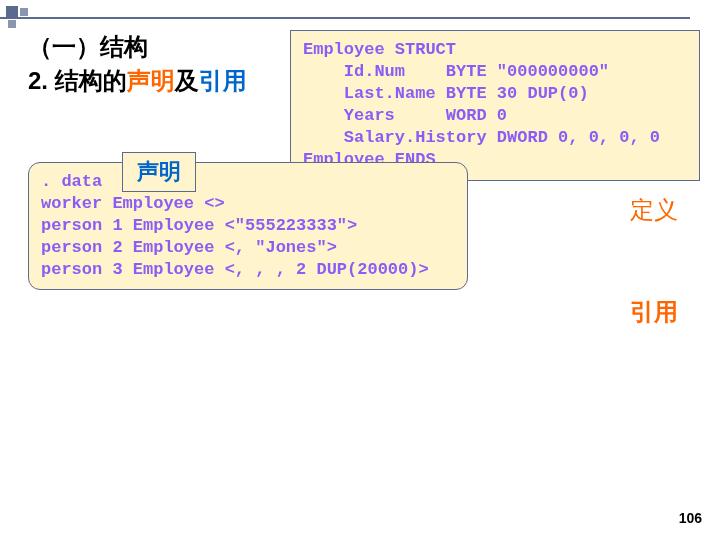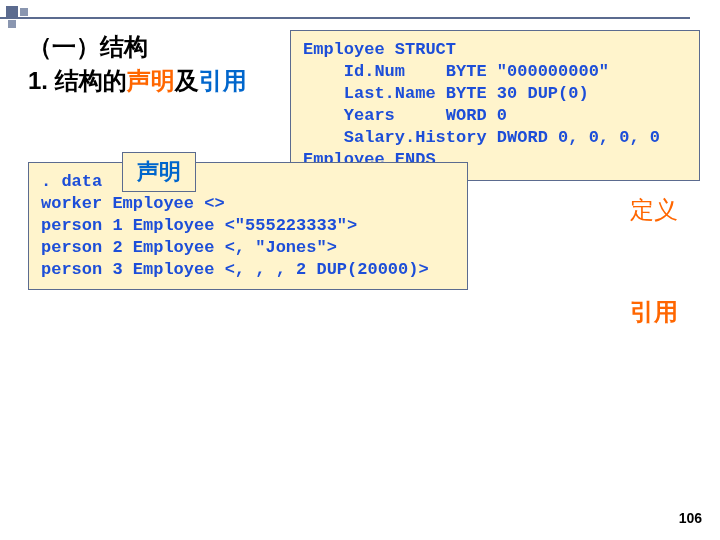--- a/index.html
+++ b/index.html
@@ -51,36 +51,37 @@
     }
     .heading .orange { color: #ff6600; }
     .heading .blue { color: #0066cc; }
     .box {
       position: absolute;
       background: #fff4cc;
       border: 1.5px solid #5b6b8f;
       font-family: "Courier New", monospace;
       font-size: 17px;
       font-weight: bold;
-      color: #1d4ed8;
+      color: #8b5cf6;
       padding: 8px 12px;
       line-height: 1.3;
       white-space: pre;
     }
     .struct-box {
       top: 30px;
       left: 290px;
       width: 410px;
       z-index: 1;
     }
     .data-box {
       top: 162px;
       left: 28px;
       width: 440px;
       z-index: 3;
+      border-radius: 12px;
     }
     .code-box {
       top: 310px;
       left: 28px;
       width: 660px;
       z-index: 3;
     }
     .label {
       position: absolute;
       background: #fff4cc;
@@ -129,21 +130,21 @@
 <div class="slide">
   <div class="corner-deco">
     <div class="corner-square" style="top:0;left:0;"></div>
     <div class="corner-square" style="top:2px;left:14px;width:8px;height:8px;background:#8a96b0;"></div>
     <div class="corner-square" style="top:14px;left:2px;width:8px;height:8px;background:#8a96b0;"></div>
   </div>
   <div class="corner-line-h"></div>
 
   <div class="heading">
     <span>（一）结构</span><br>
-    <span>1. 结构的</span><span class="orange">声明</span><span>及</span><span class="blue">引用</span>
+    <span>2. 结构的</span><span class="orange">声明</span><span>及</span><span class="blue">引用</span>
   </div>
 
   <div class="box struct-box"><span>Employee STRUCT
     Id.Num    BYTE "000000000"
     Last.Name BYTE 30 DUP(0)
     Years     WORD 0
     Salary.History DWORD 0, 0, 0, 0
 Employee ENDS</span></div>
 
   <div class="box data-box"><span>. data

